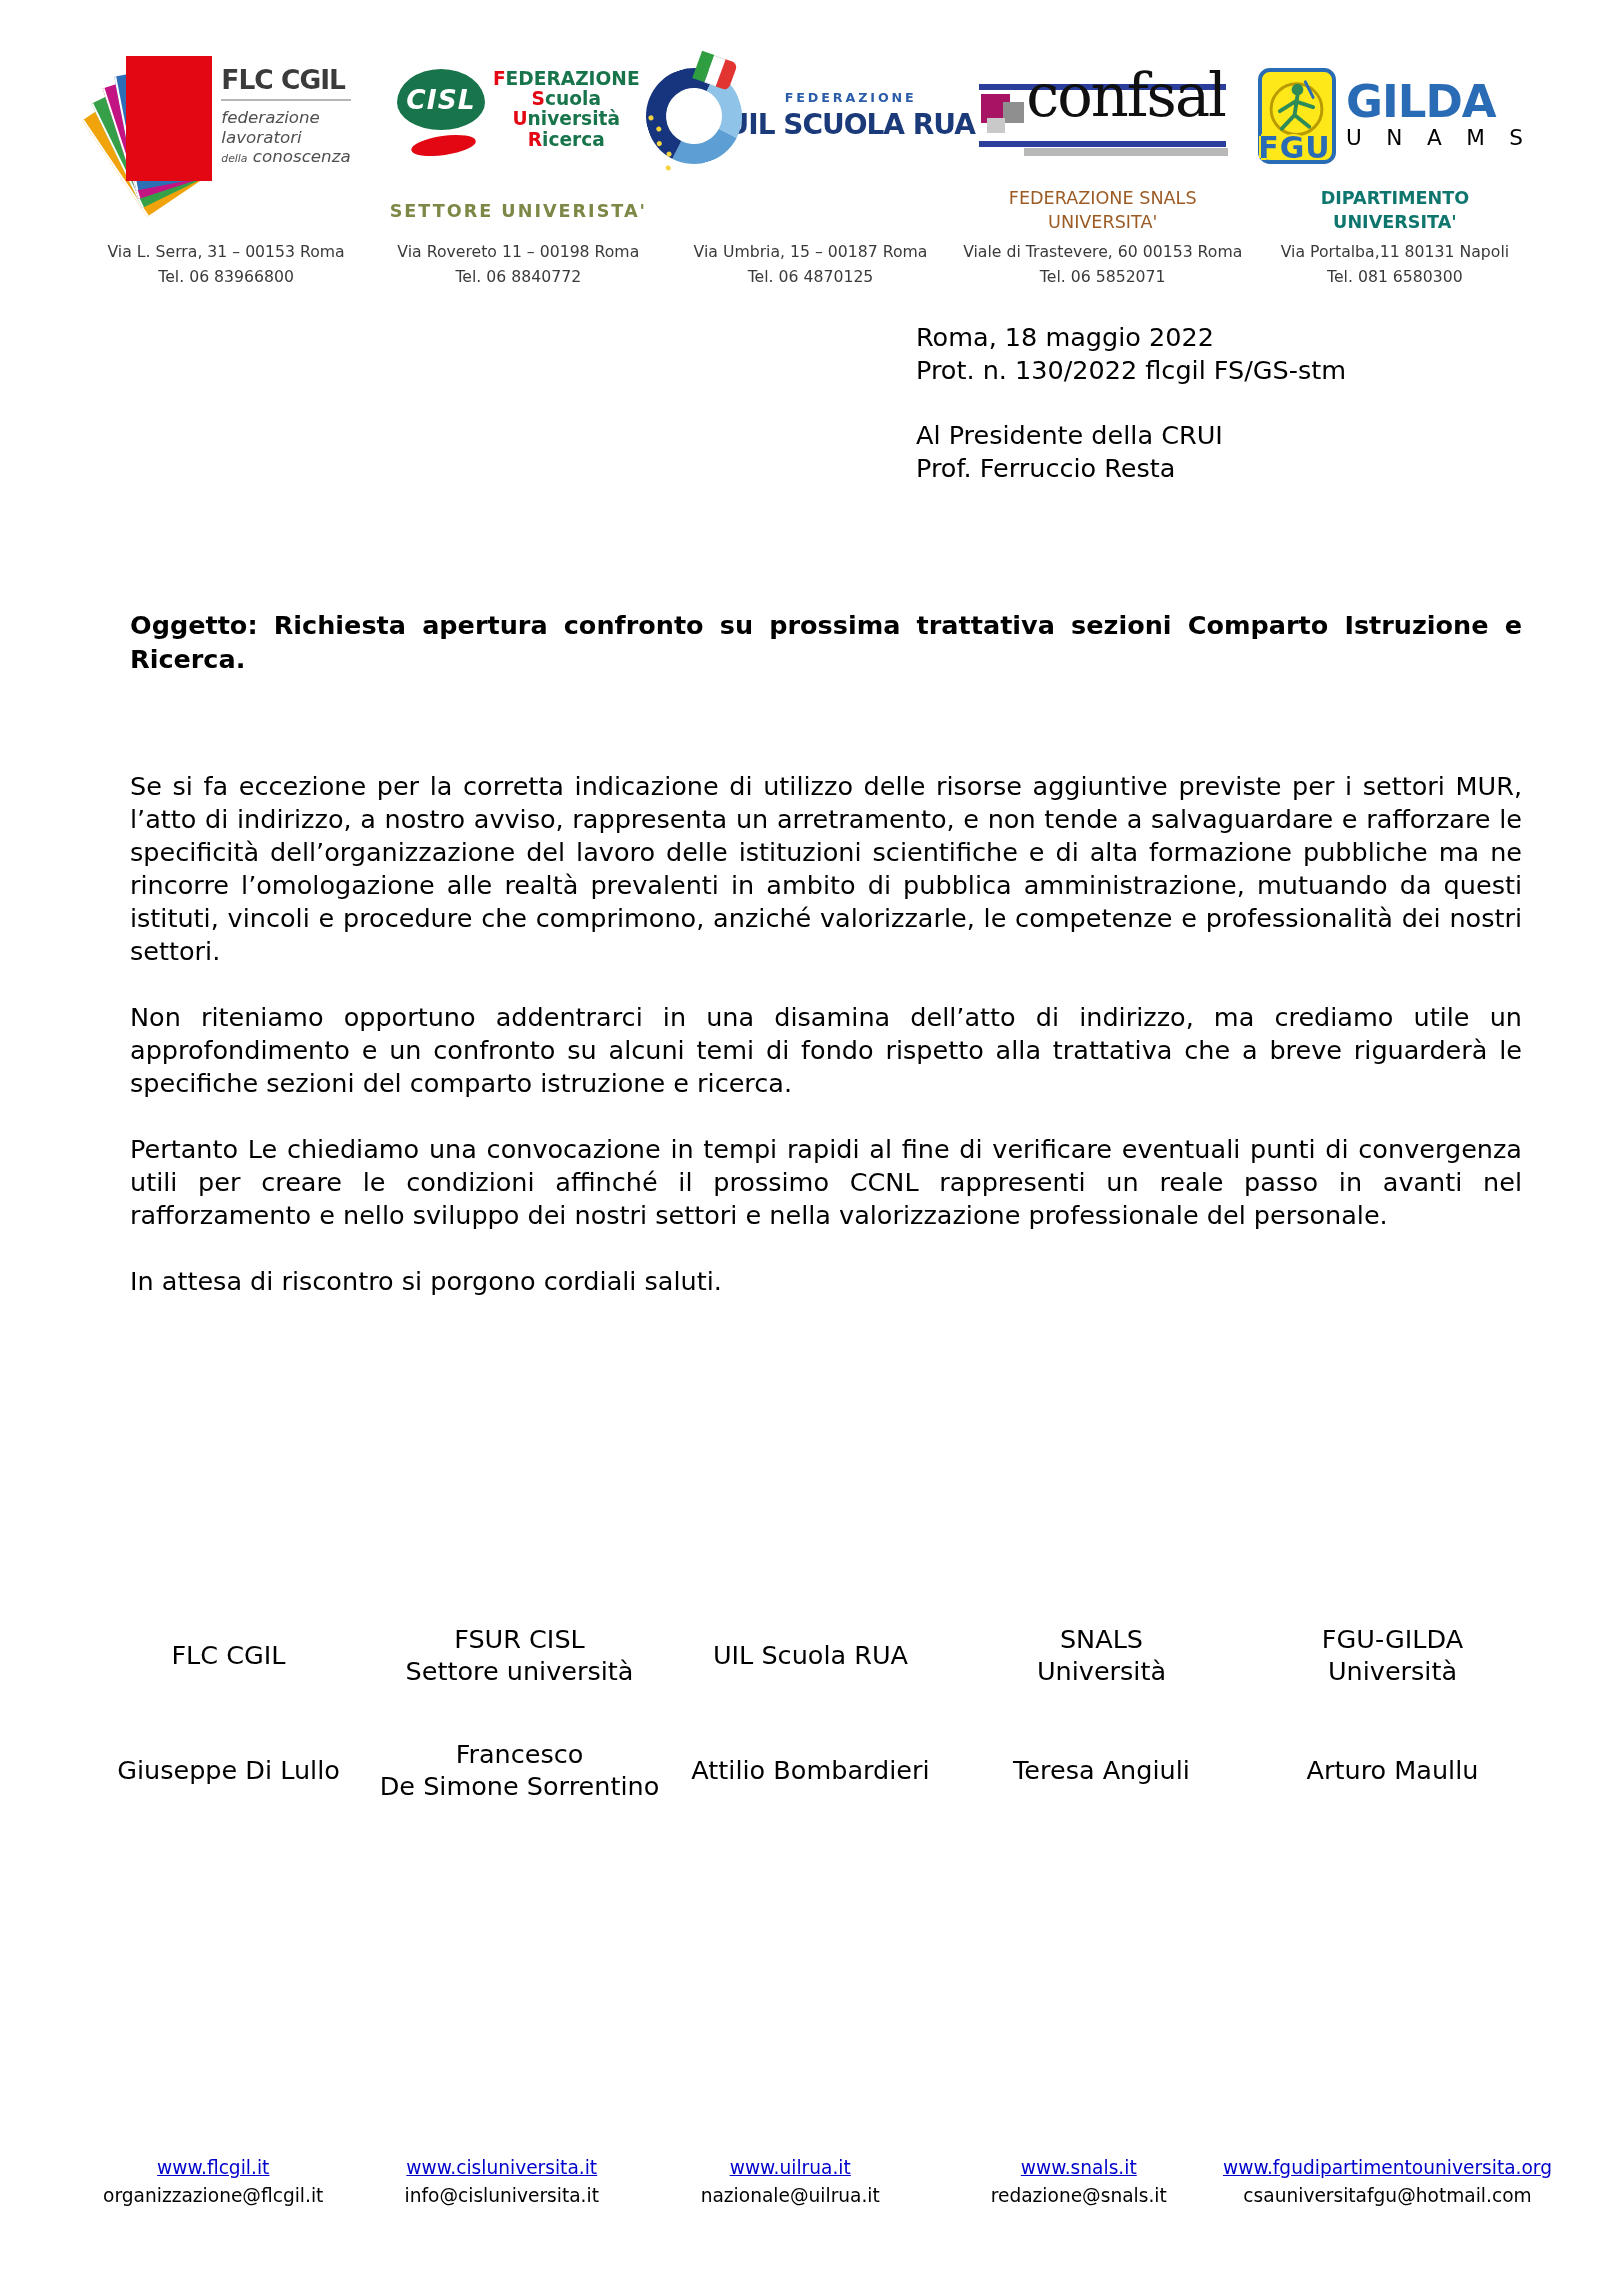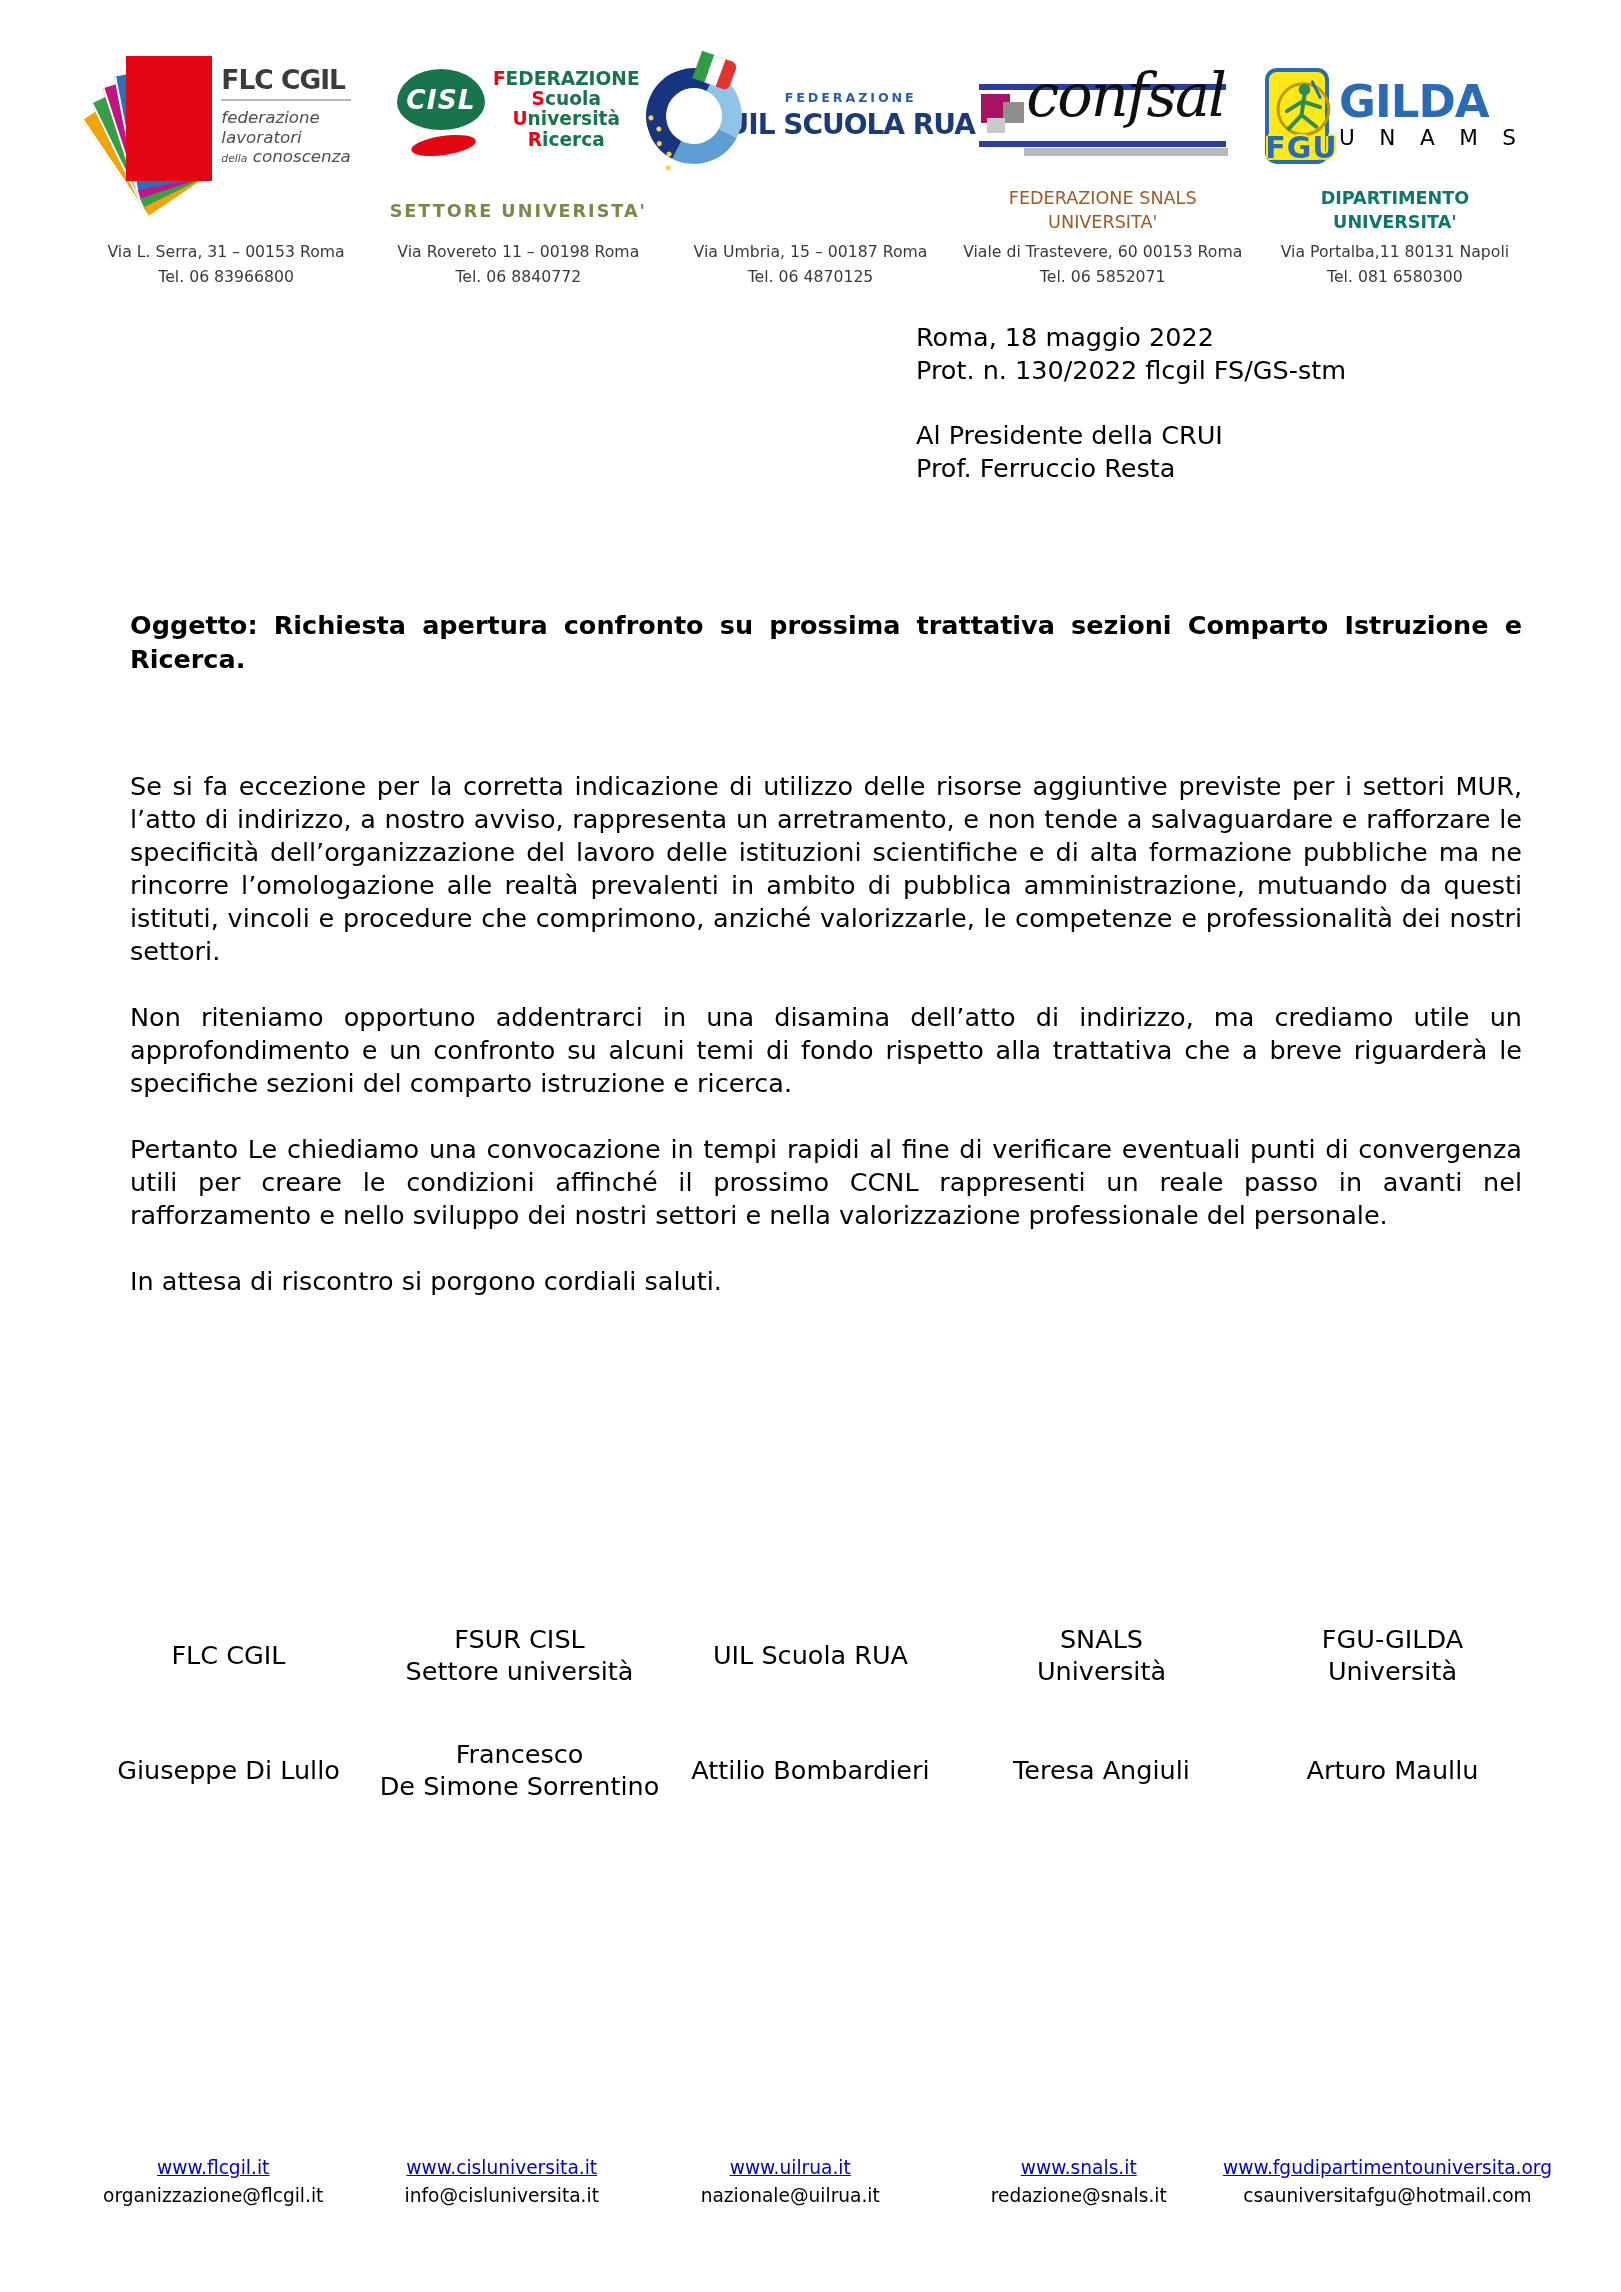--- a/index.html
+++ b/index.html
@@ -52,30 +52,30 @@
   .uil-fl-r { background:#e23430; border-radius:0 5.9px 5.9px 0; }
   .uil-text { margin-left:-15.7px; text-align:center; }
   .uil-fed { font-size:12.7px; font-weight:bold; letter-spacing:2.9px; color:#2a5caa; margin-bottom:2.9px; }
   .uil-title { font-size:28px; font-weight:bold; color:#1b3a7a; white-space:nowrap; letter-spacing:-1px; }
 
   
   .confsal-box { position:relative; width:247px; height:94px; }
   .confsal-bar-top { position:absolute; top:15.7px; left:0; right:0; height:5.9px; background:#2b3e9b; }
   .confsal-bar-bottom { position:absolute; bottom:15.7px; left:0; right:0; height:5.9px; background:#2b3e9b; }
   .confsal-shadow { position:absolute; bottom:6.9px; left:45px; right:-2px; height:7.8px; background:#b8b8b8; }
-  .confsal-script { position:absolute; top:-7.8px; left:47px; font-family:"DejaVu Serif", serif; font-style:italic; font-size:59px; color:#101010; letter-spacing:-2px; }
+  .confsal-script { position:absolute; top:-7.8px; left:47px; font-family:"DejaVu Serif", serif; font-size:59px; color:#101010; letter-spacing:-2px; }
   .confsal-sq { position:absolute; }
   .confsal-sq-m { top:25.5px; left:2px; width:29px; height:29px; background:#a81464; }
   .confsal-sq-g1 { top:33px; left:23.5px; width:21.6px; height:21.6px; background:#8f8f8f; }
   .confsal-sq-g2 { top:49px; left:7.8px; width:17.6px; height:15.7px; background:#c9c9c9; }
   .sector-brown { font-size:17.6px; font-weight:normal; color:#9c5b24; line-height:1.35; white-space:nowrap; }
 
   
   .gilda-logo { display:flex; align-items:center; }
-  .gilda-square { position:relative; width:64px; height:96px; background:#ffe81a; border:4.9px solid #2a6bb5; border-radius:11.8px; flex:0 0 auto; }
+  .gilda-square { position:relative; width:78px; height:96px; background:#ffe81a; border:4.9px solid #2a6bb5; border-radius:11.8px; flex:0 0 auto; }
   .gilda-fgu { position:absolute; left:-3.9px; bottom:-5.9px; font-size:30px; font-weight:bold; color:#2a6bb5; letter-spacing:1px; text-shadow:-2px 0 #ffe81a, 2px 0 #ffe81a, 0 2px #ffe81a, 0 -2px #ffe81a; }
   .gilda-right { margin-left:10px; }
   .gilda-title { font-size:45px; font-weight:bold; color:#2a6bb5; line-height:0.95; letter-spacing:-1px; }
   .gilda-unams { font-size:21.6px; font-weight:normal; color:#000000; letter-spacing:8.8px; margin-top:2px; white-space:nowrap; }
   .sector-gilda { font-size:17.6px; font-weight:600; color:#0f766e; line-height:1.35; white-space:nowrap; }
 
   
   .meta-block { position:absolute; top:321px; left:916px; font-size:25.5px; line-height:33px; }
   .meta-gap { height:32px; }
   .subject { position:absolute; top:608px; left:130px; right:99px; font-size:25.5px; font-weight:bold; line-height:34px; text-align:justify; }

